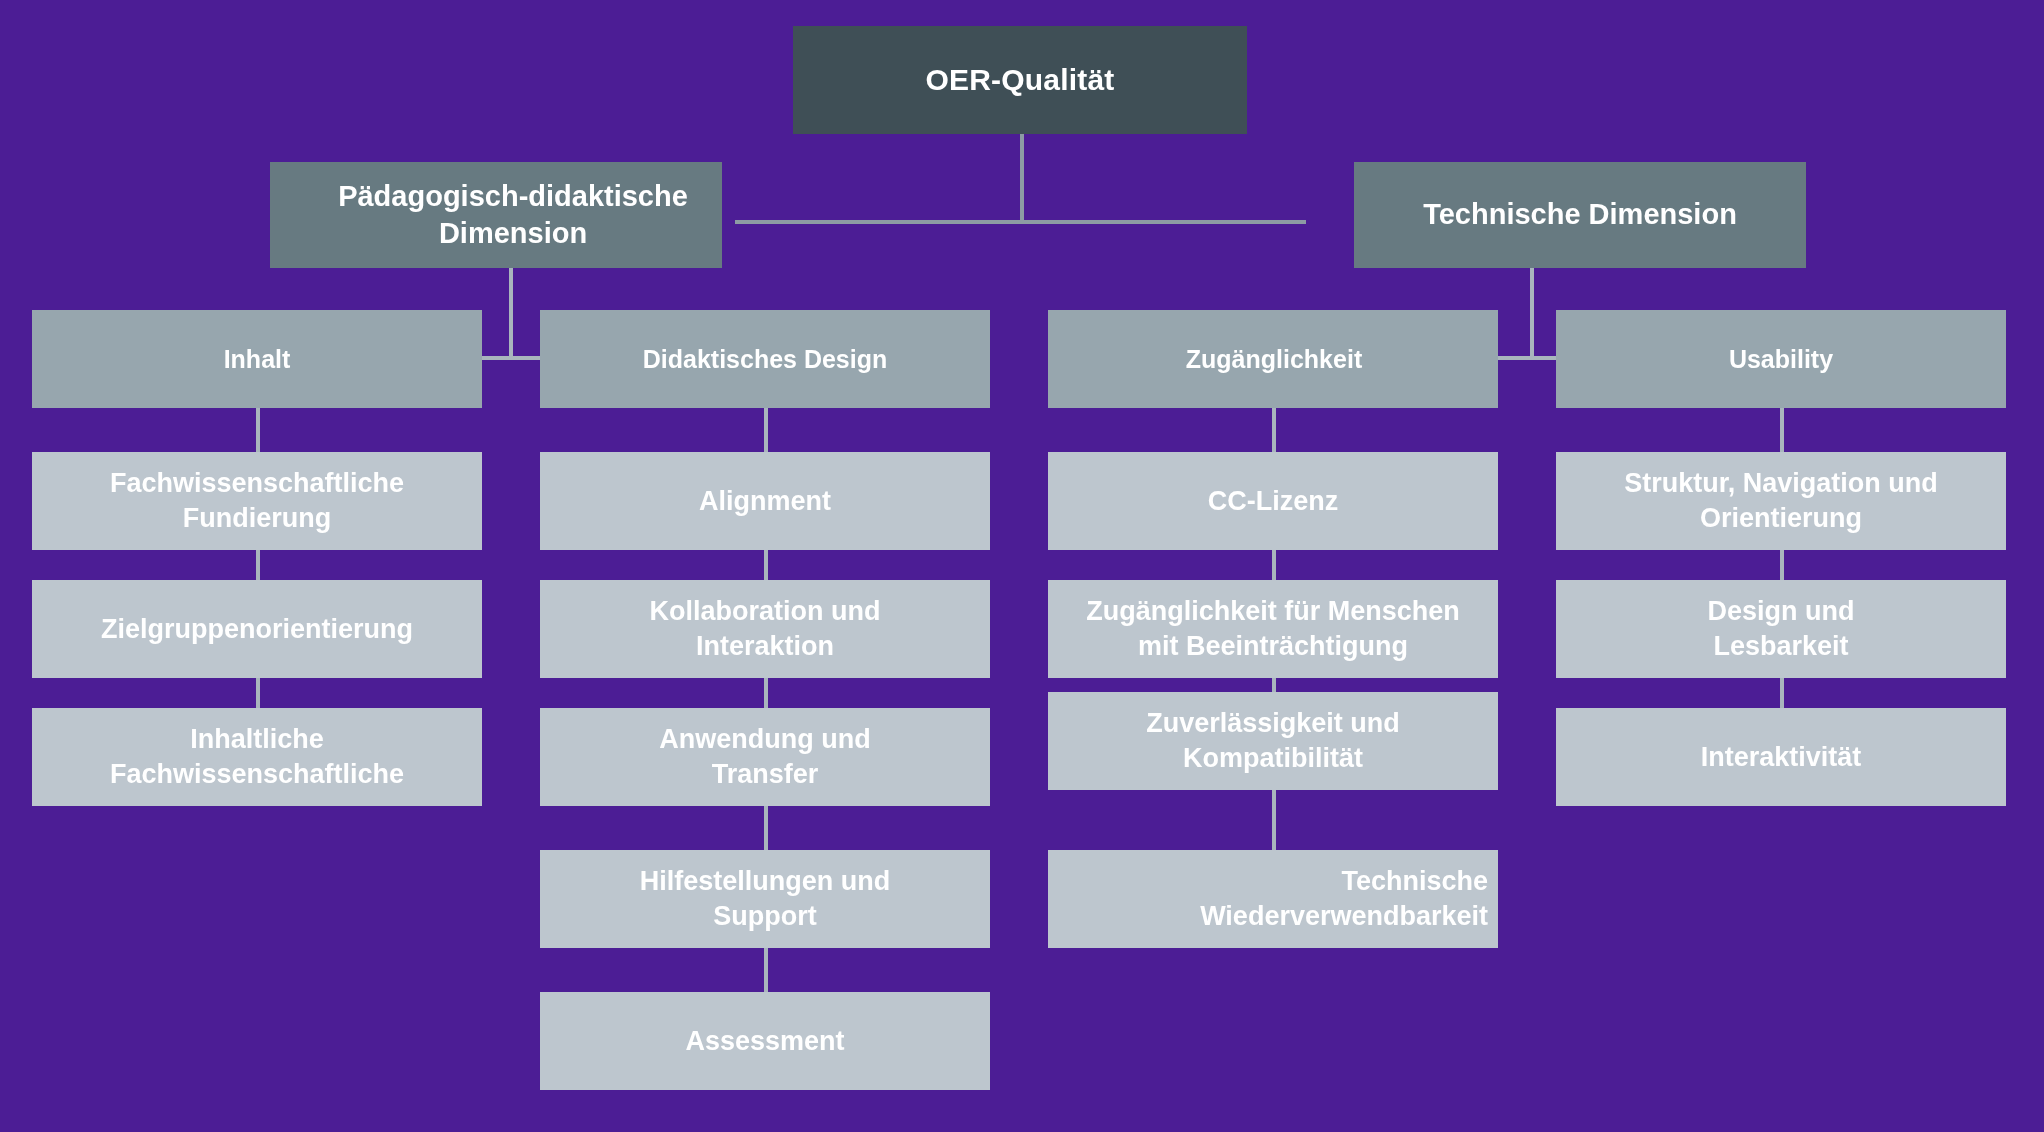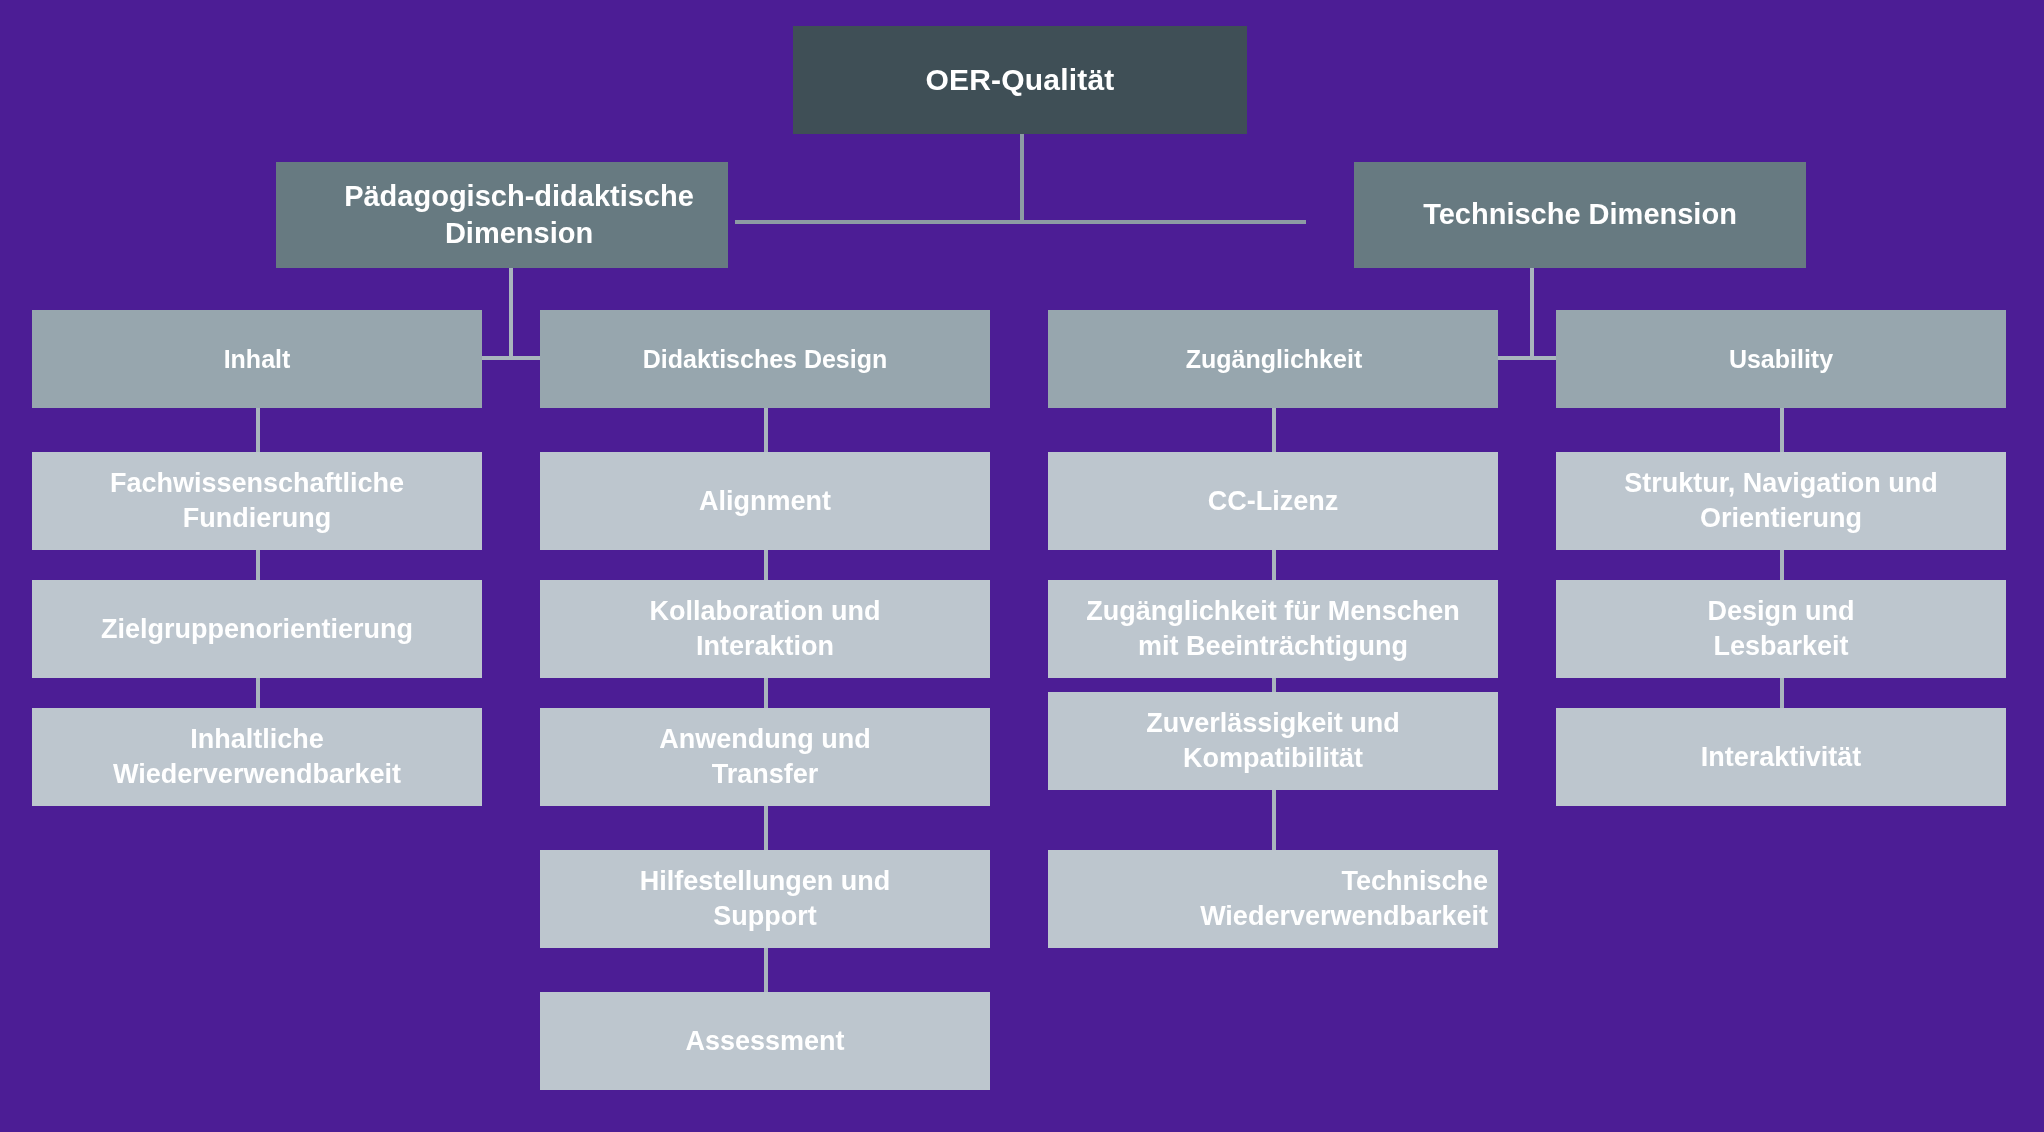--- a/index.html
+++ b/index.html
@@ -71,21 +71,21 @@
 
   <div class="conn v" style="left:256px; top:408px; height:330px;"></div>
   <div class="conn v" style="left:764px; top:408px; height:586px;"></div>
   <div class="conn v" style="left:1272px; top:408px; height:458px;"></div>
   <div class="conn v" style="left:1780px; top:408px; height:330px;"></div>
 
   <div class="node lvl-root" style="left:793px; top:26px; width:454px; height:108px;">
     <span class="lbl">OER-Qualität</span>
   </div>
 
-  <div class="node lvl-dim" style="left:276px; top:162px; width:452px; height:106px;padding-left:44px;">
+  <div class="node lvl-dim" style="left:270px; top:162px; width:452px; height:106px;padding-left:44px;">
     <span class="lbl">Pädagogisch-didaktische
 Dimension</span>
   </div>
 
   <div class="node lvl-dim" style="left:1354px; top:162px; width:452px; height:106px;">
     <span class="lbl">Technische Dimension</span>
   </div>
 
   <div class="node lvl-cat" style="left:32px; top:310px; width:450px; height:98px;">
     <span class="lbl">Inhalt</span>
@@ -105,21 +105,21 @@
 
   <div class="node lvl-leaf" style="left:32px; top:452px; width:450px; height:98px;">
     <span class="lbl">Fachwissenschaftliche
 Fundierung</span>
   </div>
   <div class="node lvl-leaf" style="left:32px; top:580px; width:450px; height:98px;">
     <span class="lbl">Zielgruppenorientierung</span>
   </div>
   <div class="node lvl-leaf" style="left:32px; top:708px; width:450px; height:98px;">
     <span class="lbl">Inhaltliche
-Wiederverwendbarkeit</span>
+Fachwissenschaftliche</span>
   </div>
 
   <div class="node lvl-leaf" style="left:540px; top:452px; width:450px; height:98px;">
     <span class="lbl">Alignment</span>
   </div>
   <div class="node lvl-leaf" style="left:540px; top:580px; width:450px; height:98px;">
     <span class="lbl">Kollaboration und
 Interaktion</span>
   </div>
   <div class="node lvl-leaf" style="left:540px; top:708px; width:450px; height:98px;">

